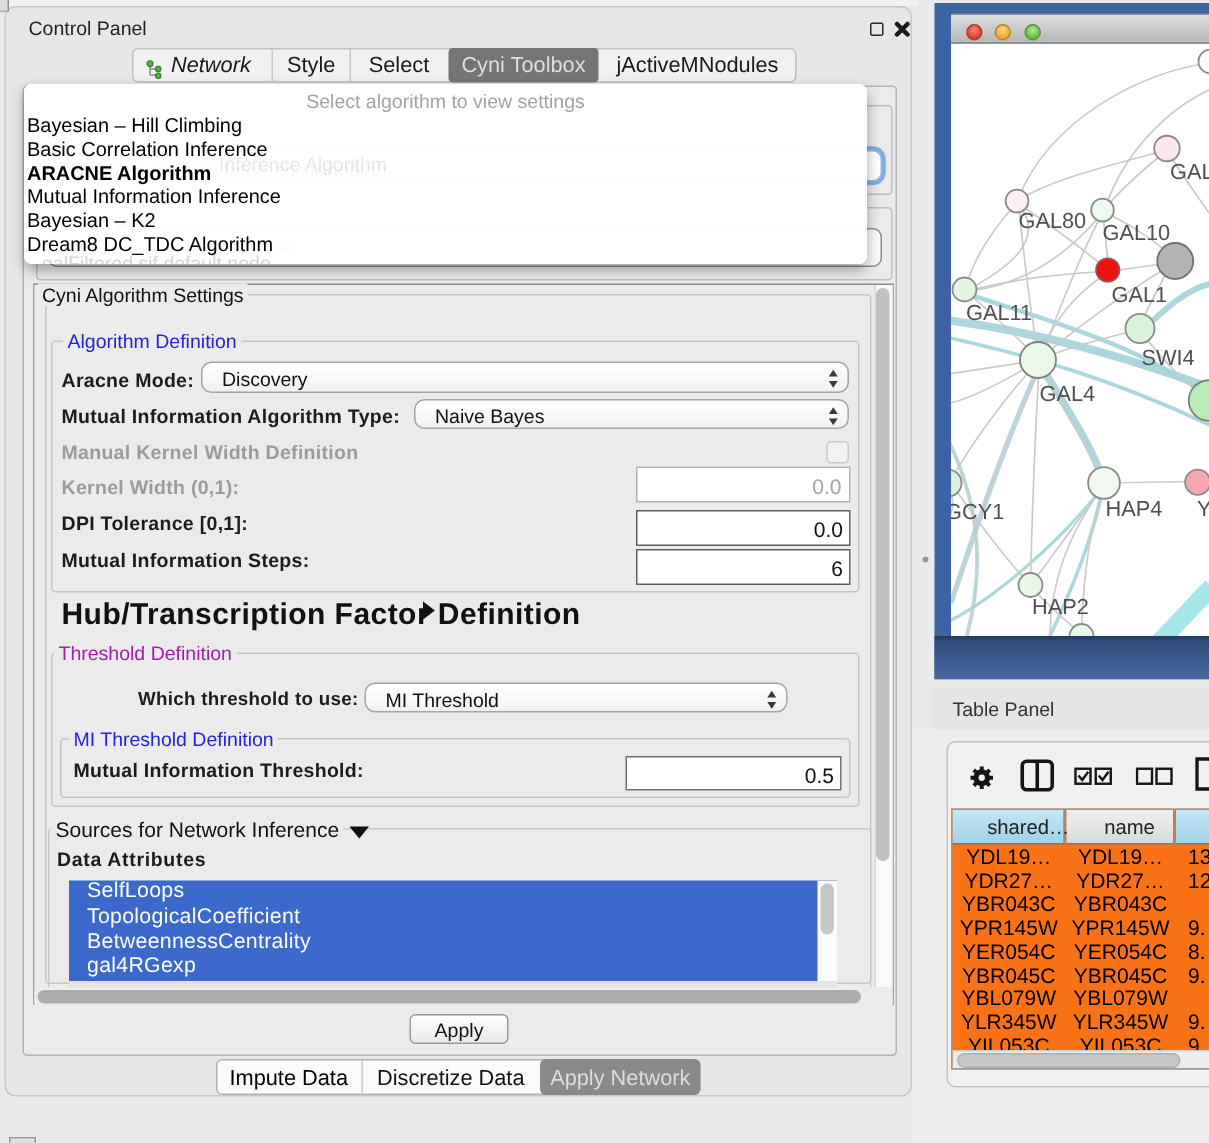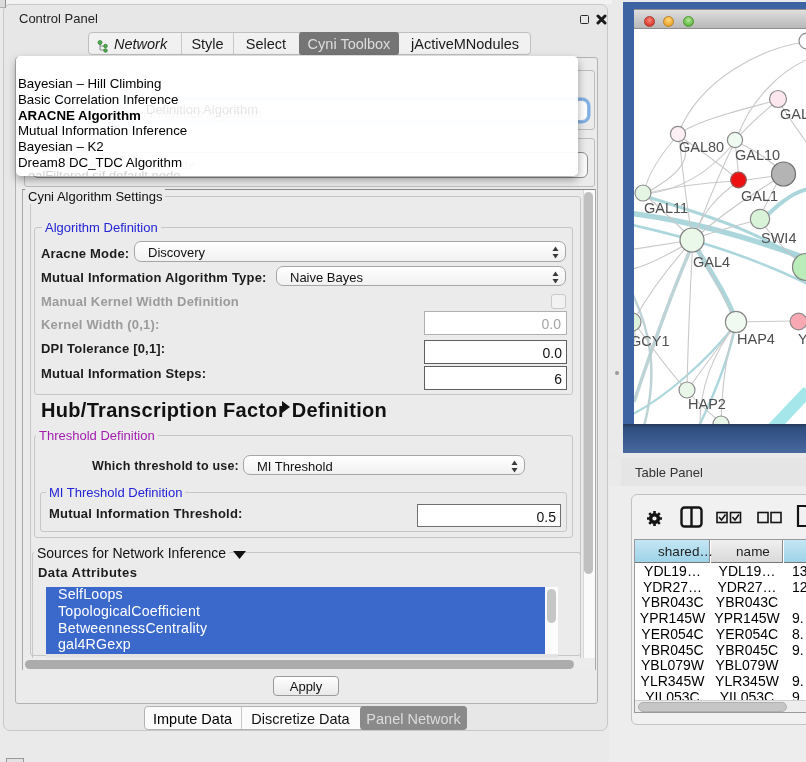--- a/index.html
+++ b/index.html
@@ -137,21 +137,21 @@
   <div class="abs" style="left:23px;top:658px;width:572px;height:12px;background:#ececec;"></div>
   <div class="abs" style="left:25px;top:660px;width:549px;height:9px;background:#acacac;border-radius:4.5px;"></div>
 
   <div class="abs" style="left:273px;top:676px;width:66px;height:20px;background:linear-gradient(#ffffff,#e9e9e9);border:1px solid #9a9a9a;border-radius:4px;text-align:center;font-size:13px;color:#111;padding-top:2px;">Apply</div>
 
   <div class="abs" style="left:144px;top:706px;width:323px;height:24px;background:#fbfbfb;border:1px solid #b2b2b2;border-radius:4px;"></div>
   <div class="abs" style="left:241px;top:707px;width:1px;height:22px;background:#c8c8c8;"></div>
   <div class="abs" style="left:360px;top:706px;width:107px;height:24px;background:#8a8a8a;border-radius:4px;"></div>
   <div class="abs" style="left:144px;top:711px;width:97px;text-align:center;font-size:14.5px;color:#000000;">Impute Data</div>
   <div class="abs" style="left:241px;top:711px;width:119px;text-align:center;font-size:14.5px;color:#111;">Discretize Data</div>
-  <div class="abs" style="left:360px;top:711px;width:107px;text-align:center;font-size:14.5px;color:#dcdcdc;">Panel Network</div>
+  <div class="abs" style="left:360px;top:711px;width:107px;text-align:center;font-size:14.5px;color:#dcdcdc;">Apply Network</div>
 
   <div class="abs" style="left:6px;top:758px;width:18px;height:10px;background:#e2e2e2;border:1px solid #999;"></div>
 
   <div class="abs" style="left:623px;top:2px;width:183px;height:451px;background:#3d63a2;"></div>
   <div class="abs" style="left:634px;top:9px;width:172px;height:20px;background:linear-gradient(#dedede,#b8b8b8);border-top:1px solid #8f8f8f;border-bottom:1px solid #8f8f8f;"></div>
   <div class="abs" style="left:643.5px;top:15.5px;width:11px;height:11px;border-radius:50%;background:radial-gradient(circle at 50% 35%, #f88878, #dd3b30 70%);border:1px solid #a83a2e;"></div>
   <div class="abs" style="left:662.5px;top:15.5px;width:11px;height:11px;border-radius:50%;background:radial-gradient(circle at 50% 35%, #ffd97d, #eda52f 70%);border:1px solid #ba8323;"></div>
   <div class="abs" style="left:682.5px;top:15.5px;width:11px;height:11px;border-radius:50%;background:radial-gradient(circle at 50% 35%, #b7e89a, #61b944 70%);border:1px solid #50962f;"></div>
 
   <div class="abs" style="left:623px;top:424px;width:183px;height:29px;background:linear-gradient(#24395c 0px,#2f4d7d 4px,#47699f 100%);"></div>
@@ -268,26 +268,27 @@
   </svg>
   <svg class="abs" style="left:757px;top:511px;" width="26" height="13" viewBox="0 0 26 13">
     <rect x="1" y="1.5" width="10" height="10" fill="none" stroke="#151515" stroke-width="1.6"></rect>
     <rect x="14" y="1.5" width="10" height="10" fill="none" stroke="#151515" stroke-width="1.6"></rect>
   </svg>
   <svg class="abs" style="left:796px;top:504px;" width="18" height="24" viewBox="0 0 18 24">
     <path d="M2 2 H10 L16 8 V22 H2 Z" fill="none" stroke="#151515" stroke-width="2.2"></path>
   </svg>
 
   <div class="abs" style="left:16px;top:56px;width:562px;height:120px;background:rgba(255,255,255,0.97);border-radius:5px;box-shadow:0 4px 9px rgba(0,0,0,0.35);z-index:50;overflow:hidden;">
-    <div style="position:absolute;left:130px;top:46px;font-size:13px;color:rgba(60,60,60,0.12);">Definition Algorithm</div>
+    <div style="position:absolute;left:130px;top:46px;font-size:13px;color:rgba(60,60,60,0.12);">Inference Algorithm</div>
     <div style="position:absolute;left:12px;top:112px;font-size:13px;color:rgba(70,70,70,0.24);">galFiltered.sif default node</div>
+    <div style="position:absolute;left:0;top:4px;width:562px;text-align:center;font-size:13px;color:#a2a2a2;">Select algorithm to view settings</div>
     <div style="position:absolute;left:2px;top:20px;font-size:13.3px;color:#000;line-height:15.8px;white-space:nowrap;">Bayesian – Hill Climbing<br>Basic Correlation Inference<br><b>ARACNE Algorithm</b><br>Mutual Information Inference<br>Bayesian – K2<br>Dream8 DC_TDC Algorithm</div>
   </div>
 
-  <div class="abs" style="left:634px;top:539px;width:172px;height:174px;background:#ffffff;border:1px solid #999;border-right:none;overflow:hidden;">
+  <div class="abs" style="left:634px;top:539px;width:172px;height:174px;background:#f97316;border:1px solid #999;border-right:none;overflow:hidden;">
     <div style="position:absolute;left:0;top:0;width:75px;height:23px;background:linear-gradient(#c5e6f4,#9ed3e9);border-right:1px solid #8a8a8a;border-bottom:1px solid #777;"></div>
     <div style="position:absolute;left:76px;top:0;width:72px;height:23px;background:linear-gradient(#f0f0f0,#d9d9d9);border-right:1px solid #8a8a8a;border-bottom:1px solid #777;"></div>
     <div style="position:absolute;left:149px;top:0;width:25px;height:23px;background:linear-gradient(#c5e6f4,#9ed3e9);border-bottom:1px solid #777;"></div>
     <div style="position:absolute;left:13px;top:4px;width:75px;text-align:center;font-size:13.5px;color:#222;">shared…</div>
     <div style="position:absolute;left:82px;top:4px;width:72px;text-align:center;font-size:13.5px;color:#222;">name</div>
     <div class="tcol" style="position:absolute;left:0;top:24px;width:75px;text-align:center;">YDL19…<br>YDR27…<br>YBR043C<br>YPR145W<br>YER054C<br>YBR045C<br>YBL079W<br>YLR345W<br>YIL053C</div>
     <div class="tcol" style="position:absolute;left:76px;top:24px;width:72px;text-align:center;">YDL19…<br>YDR27…<br>YBR043C<br>YPR145W<br>YER054C<br>YBR045C<br>YBL079W<br>YLR345W<br>YIL053C</div>
     <div class="tcol" style="position:absolute;left:157px;top:24px;width:28px;text-align:left;">13.<br>12.<br>&nbsp;<br>9.<br>8.<br>9.<br>&nbsp;<br>9.<br>9.</div>
     <div style="position:absolute;left:0;top:160px;width:172px;height:13px;background:#ededed;border-top:1px solid #cfcfcf;"></div>
     <div style="position:absolute;left:3px;top:162px;width:149px;height:10px;background:#c6c6c6;border:1px solid #b0b0b0;border-radius:5px;"></div>

